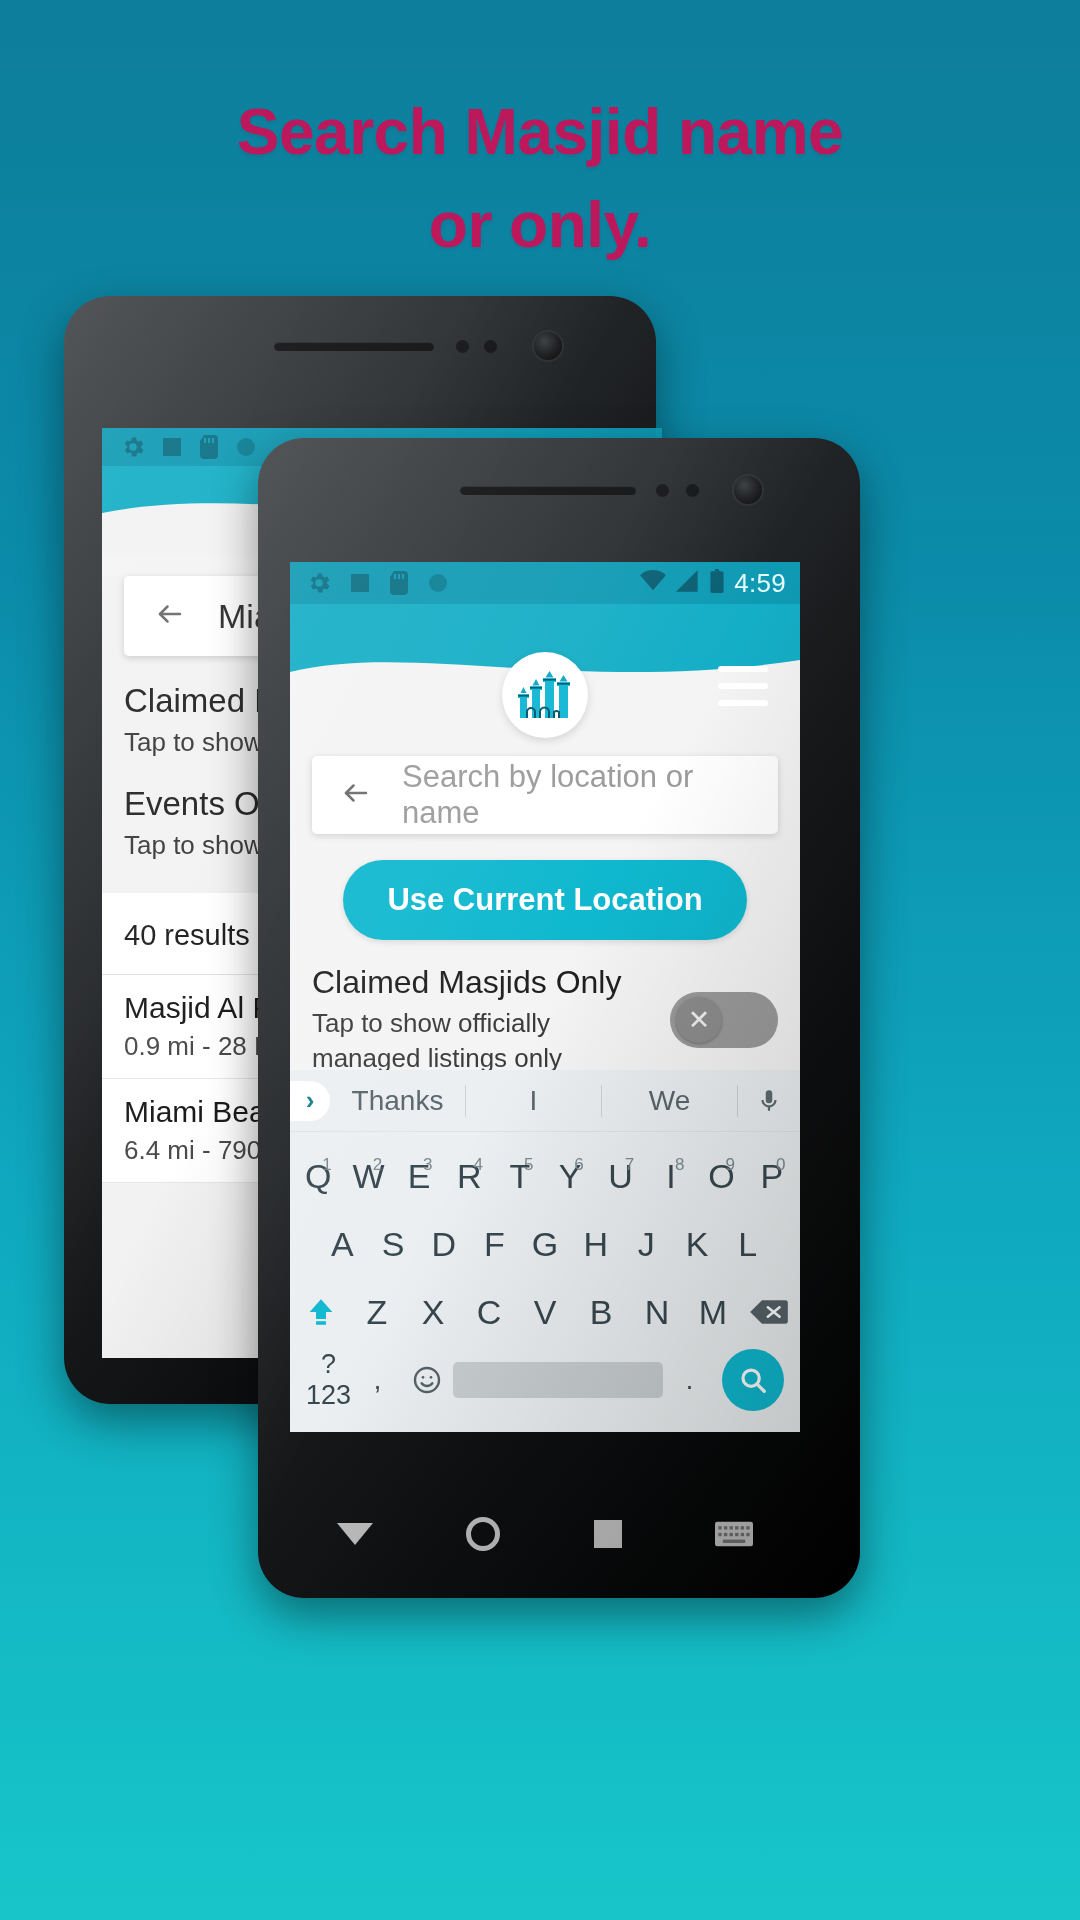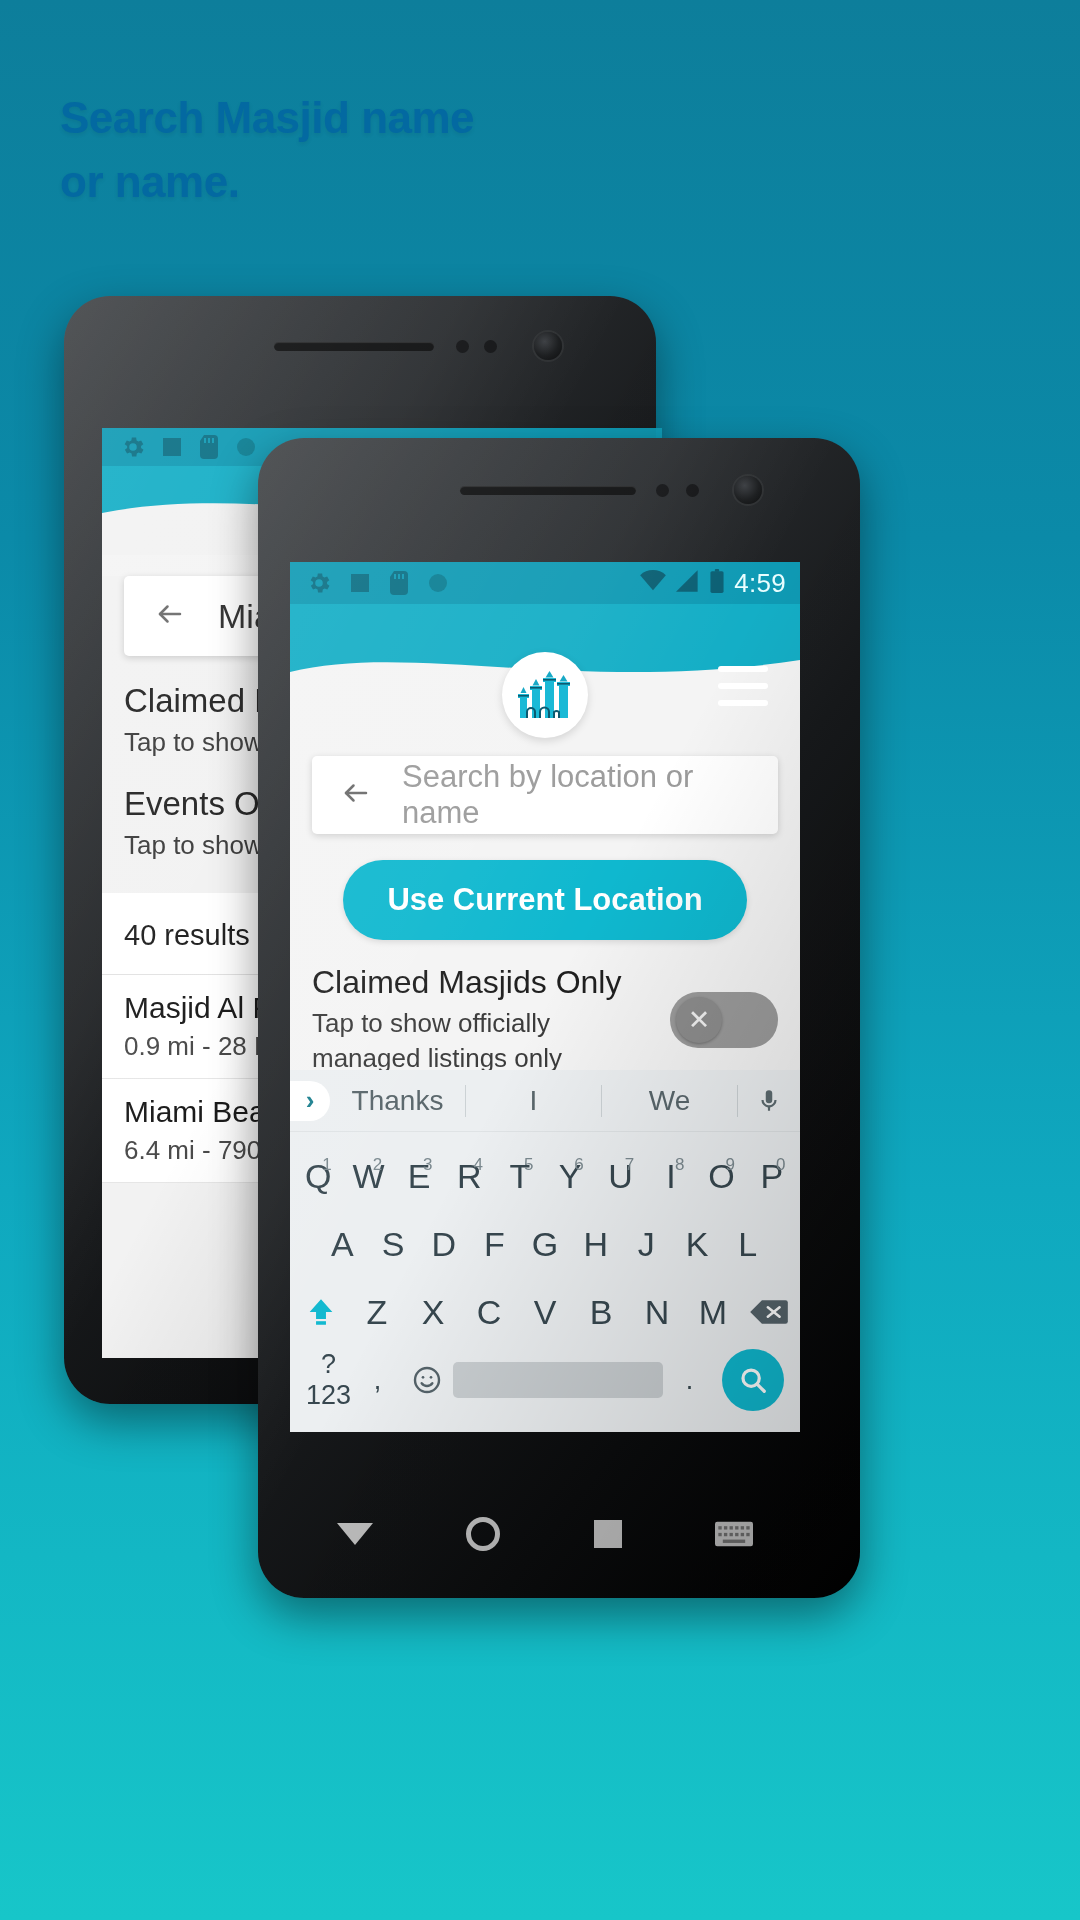--- a/index.html
+++ b/index.html
@@ -6,22 +6,22 @@
   html,body { width:1080px; height:1920px; overflow:hidden; }
   body {
     font-family:"Liberation Sans", sans-serif;
     background: linear-gradient(180deg, #0d7e9b 0%, #0b8aa8 28%, #0fa8bf 62%, #17c6c9 100%);
     position:relative;
   }
 
   
   .headline {
     position:absolute; top:86px; left:0; width:100%;
-    text-align:left; color:#0369a1;
-    font-size:44px; font-weight:bold; line-height:1.46;
+    text-align:center; color:#be185d;
+    font-size:64px; font-weight:bold; line-height:1.46;
     letter-spacing:-0.5px;
     text-shadow:0 2px 4px rgba(0,0,0,0.08);
     padding:0 60px;
   }
 
   
   .phone {
     position:absolute;
     border-radius:46px;
     background:linear-gradient(128deg,#3f4245 0%, #2e3134 22%, #17191b 52%, #0b0c0d 76%, #000 100%);
@@ -185,21 +185,21 @@
   .nv { color:#b9b9b9; display:flex; align-items:center; justify-content:center; }
   .tri-down { width:0;height:0;border-left:18px solid transparent;border-right:18px solid transparent;border-top:22px solid #bdbdbd; }
   .circ { width:34px; height:34px; border-radius:50%; border:5px solid #bdbdbd; }
   .sq { width:28px; height:28px; background:#bdbdbd; }
 </style>
 </head>
 <body>
 
 <div class="headline">
   <div>Search Masjid name</div>
-  <div>or name.</div>
+  <div>or only.</div>
 </div>
 
 <div class="phone" id="phone-back">
   <div class="speaker"></div>
   <div class="sensor"></div>
   <div class="sensor s2"></div>
   <div class="cam"></div>
 
   <div class="screen" id="screen-back">
 

